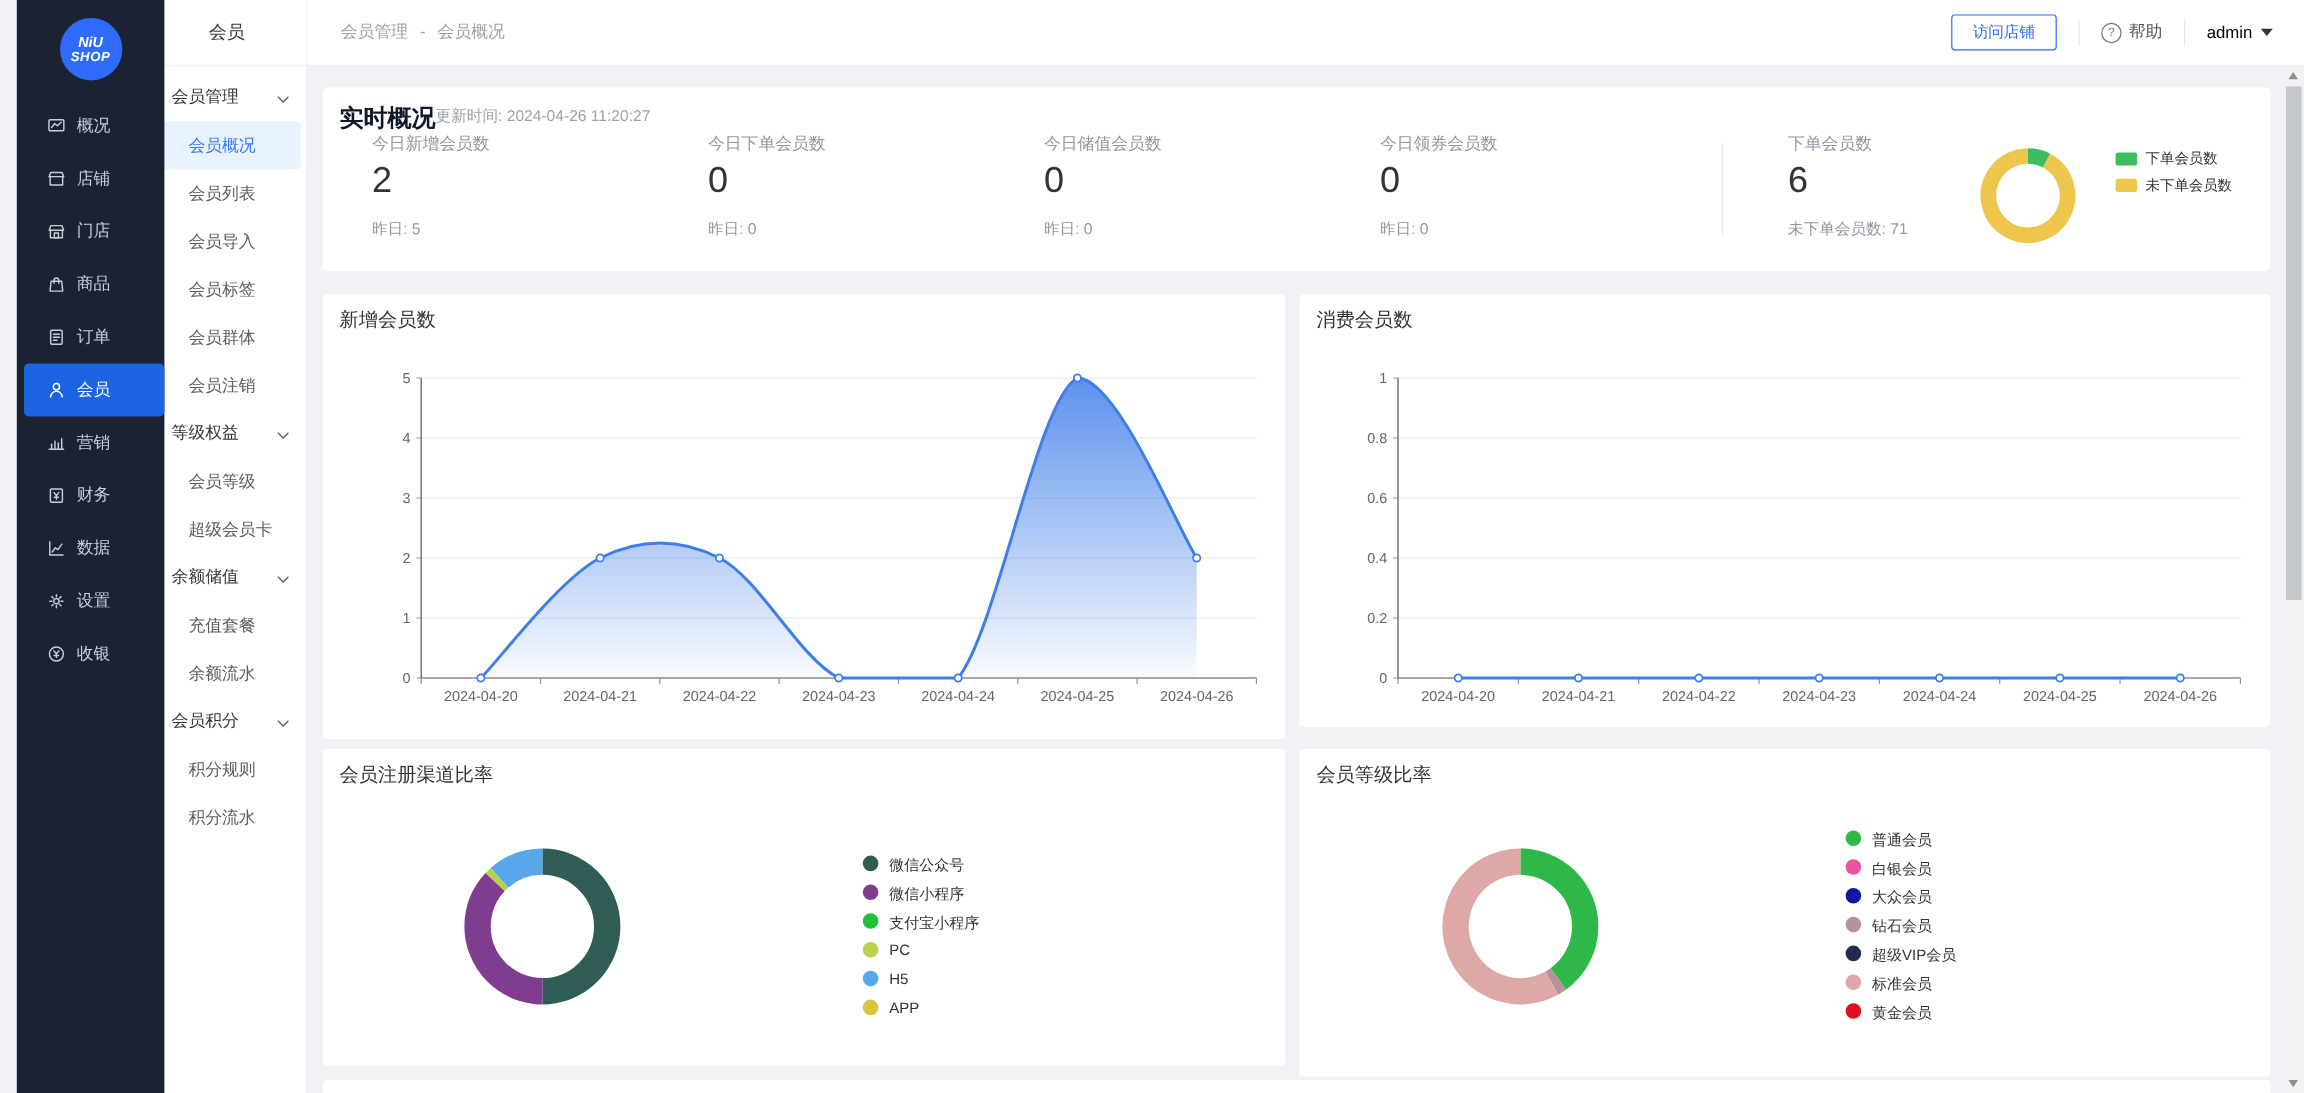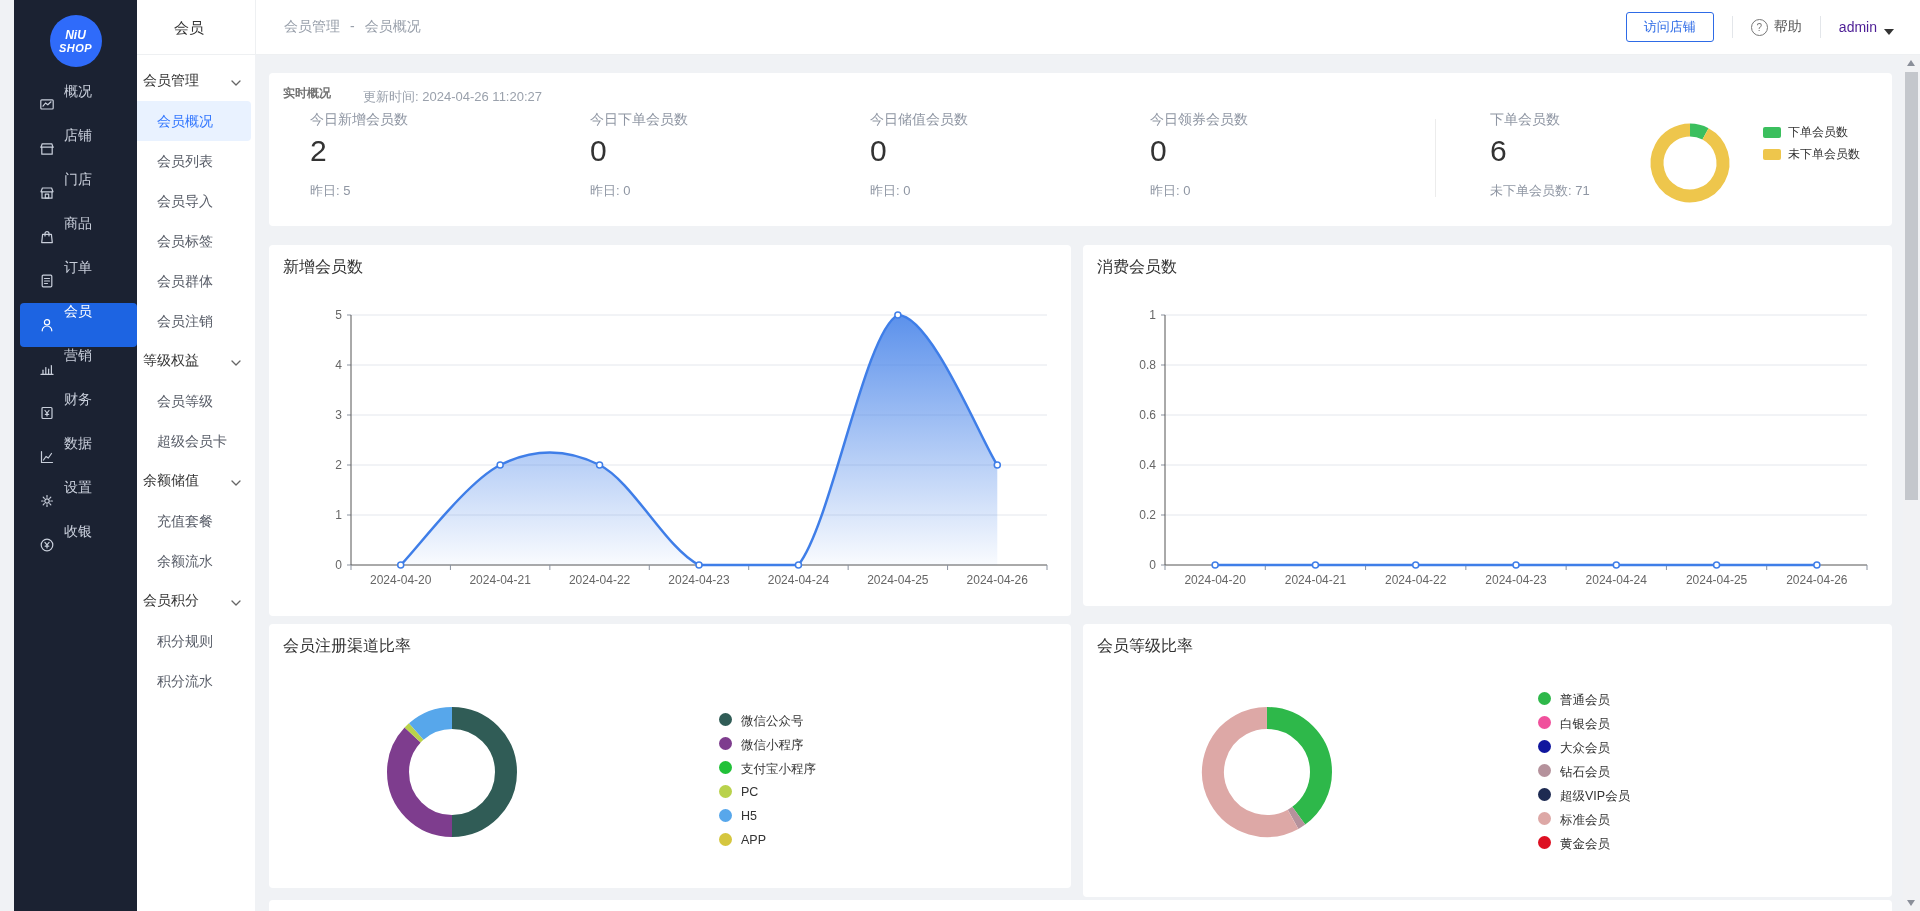--- a/index.html
+++ b/index.html
@@ -7,21 +7,21 @@
        background:#f0f2f5;font-family:"Liberation Sans","DejaVu Sans",sans-serif;color:#333}
   svg{font-family:inherit}
   .abs{position:absolute}
 
   
   #main-sidebar{position:absolute;left:14px;top:0;width:123px;height:911px;background:#1b2232;z-index:4}
   .logo{width:52px;height:52px;border-radius:50%;background:#2f6bfa;margin:15px auto 16px;
         display:flex;flex-direction:column;align-items:center;justify-content:center;color:#fff;font-weight:bold;cursor:pointer}
   .logo .l1{font-size:12px;line-height:13px;font-style:italic}
   .logo .l2{font-size:11px;line-height:12px;letter-spacing:.5px;font-style:italic}
-  .nav-item{height:44px;display:flex;padding-left:25px;gap:9px;
+  .nav-item{height:44px;display:flex;align-items:center;padding-left:25px;gap:9px;
             color:#c9cfdb;font-size:14px;cursor:pointer;box-sizing:border-box}
   .nav-item.sel{background:#1d64e2;color:#fff;margin-left:6px;padding-left:19px;border-radius:4px}
   .nav-ico{display:flex;align-items:center}
 
   
   #sub-sidebar{position:absolute;left:123px;top:0;width:132px;height:911px;background:#fff;z-index:3}
   .sub-title{height:55px;line-height:55px;text-align:center;font-size:15px;color:#333;
              border-bottom:1px solid #eef0f2;box-sizing:border-box}
   #sub-list{padding-top:6px}
   .sub-group{height:40px;display:flex;align-items:center;justify-content:space-between;
@@ -36,28 +36,28 @@
           display:flex;align-items:center;z-index:2}
   .crumb{margin-left:28px;color:#99a0ab;font-size:14px;display:flex;gap:10px}
   .crumb span{cursor:default}
   .tb-spacer{flex:1}
   .visit-btn{width:88px;height:30px;border:1px solid #2e6be6;border-radius:3px;color:#2e6be6;
              font-size:13px;background:#fff;cursor:pointer;font-family:inherit}
   .tb-div{width:1px;height:22px;background:#e3e6ea;margin:0 18px}
   .help{display:flex;align-items:center;gap:6px;color:#555;font-size:14px;cursor:pointer}
   .help-circle{width:15px;height:15px;border:1px solid #777;border-radius:50%;font-size:10px;
                display:flex;align-items:center;justify-content:center;color:#777}
-  .user{display:flex;align-items:flex-end;gap:7px;color:#4c1d95;font-size:14px;margin-right:26px;cursor:pointer}
+  .user{display:flex;align-items:center;gap:7px;color:#000000;font-size:14px;margin-right:26px;cursor:pointer}
   .caret{width:0;height:0;border-left:5px solid transparent;border-right:5px solid transparent;border-top:6px solid #333}
 
   
   #content{position:absolute;left:255px;top:55px;width:1647px;height:856px;z-index:1}
   .card{position:absolute;background:#fff;border-radius:4px}
   #card-rt{left:14px;top:18px;width:1623px;height:153px}
-  .rt-title{position:absolute;left:14px;top:12px;font-size:12px;color:#737373;font-weight:600}
+  .rt-title{position:absolute;left:14px;top:12px;font-size:20px;color:#0f172a;font-weight:600}
   .rt-update{position:absolute;left:94px;top:15px;font-size:13px;color:#9aa1ac}
   .rt-stat{position:absolute;top:38px;width:240px}
   .rt-stat .lb{font-size:14px;color:#8f96a3}
   .rt-stat .val{font-size:30px;color:#333;margin-top:5px;line-height:34px}
   .rt-stat .sub{font-size:13px;color:#8f96a3;margin-top:14px}
   .rt-div{position:absolute;left:1166px;top:46px;width:1px;height:78px;background:#ececec}
   #rt-legend{position:absolute;left:1494px;top:48px}
   .rt-leg-item{display:flex;align-items:center;gap:7px;height:22px;font-size:12px;color:#333;cursor:pointer}
   .rt-leg-swatch{width:18px;height:11px;border-radius:2px;flex:none}
 

